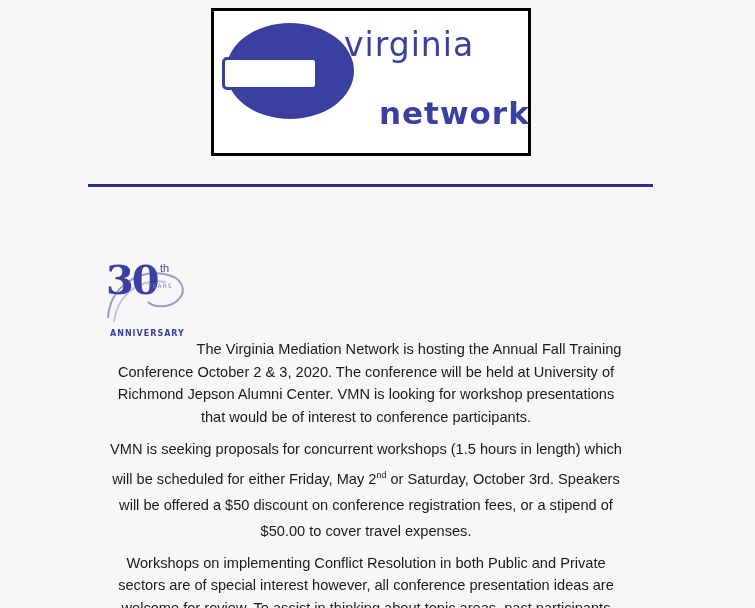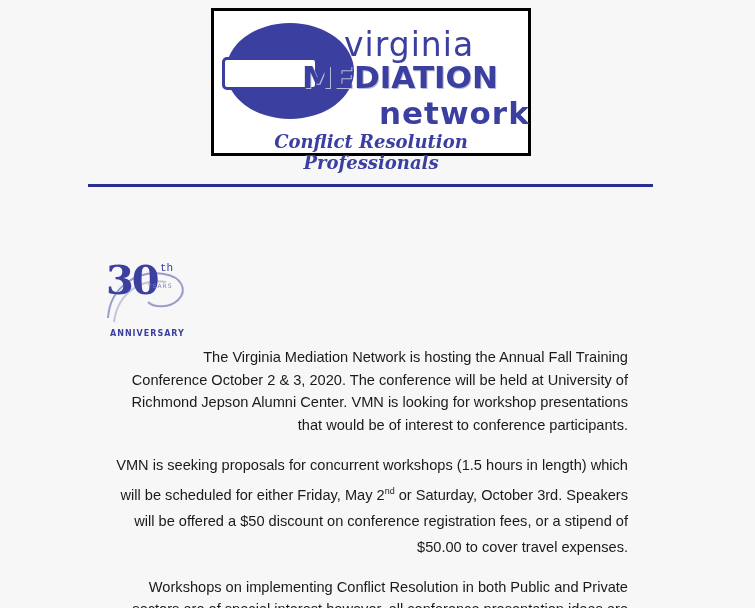--- a/index.html
+++ b/index.html
@@ -126,21 +126,21 @@
     font-family: "DejaVu Serif", serif;
     font-weight: bold;
     font-size: 40px;
     color: #3b3fa0;
     letter-spacing: -2px;
   }
   .seal-th {
     position: absolute;
     left: 56px;
     top: 8px;
-    font-family: Liberation Mono, monospace;
+    font-family: Liberation Sans, sans-serif;
     font-size: 11px;
     color: #3b3fa0;
   }
   .seal-years {
     position: absolute;
     left: 44px;
     top: 28px;
     font-family: "DejaVu Sans", sans-serif;
     font-size: 6px;
     color: #7a7cb5;
@@ -183,23 +183,23 @@
   .body-copy {
     position: absolute;
     left: 104px;
     top: 330px;
     width: 524px;
     font-family: "Liberation Sans", sans-serif;
     font-size: 14.6px;
     color: #1a1a1a;
   }
   .para {
-    margin: 16px 0 2px 0;
+    margin: 8px 0 2px 0;
     line-height: 22.5px;
-    text-align: right;
+    text-align: center;
   }
   .para.first {
     text-indent: 86px;
   }
   .para.spaced {
     line-height: 26px;
   }
   sup {
     font-size: 9px;
     vertical-align: super;
@@ -208,23 +208,21 @@
 </head>
 <body>
 
 <div class="page">
 
   <div class="logo-wrap">
     <div class="logo-inner">
       <div class="logo-ellipse"></div>
       <div class="logo-rect"></div>
       <div class="logo-virginia">virginia</div>
-      <div class="logo-mediation">MEDIATION</div>
       <div class="logo-network">network</div>
-      <div class="logo-tagline">Conflict Resolution Professionals</div>
     </div>
   </div>
 
   <div class="divider"></div>
 
   <div class="seal">
     <svg class="seal-swoosh" viewBox="0 0 86 58">
       <path d="M4 50 C 6 18, 34 2, 60 6 C 78 9, 84 22, 74 32 C 66 40, 50 40, 44 34" fill="none" stroke="#9a9cc9" stroke-width="2"></path>
       <path d="M10 54 C 14 24, 38 10, 62 14" fill="none" stroke="#c3c4de" stroke-width="2"></path>
     </svg>

